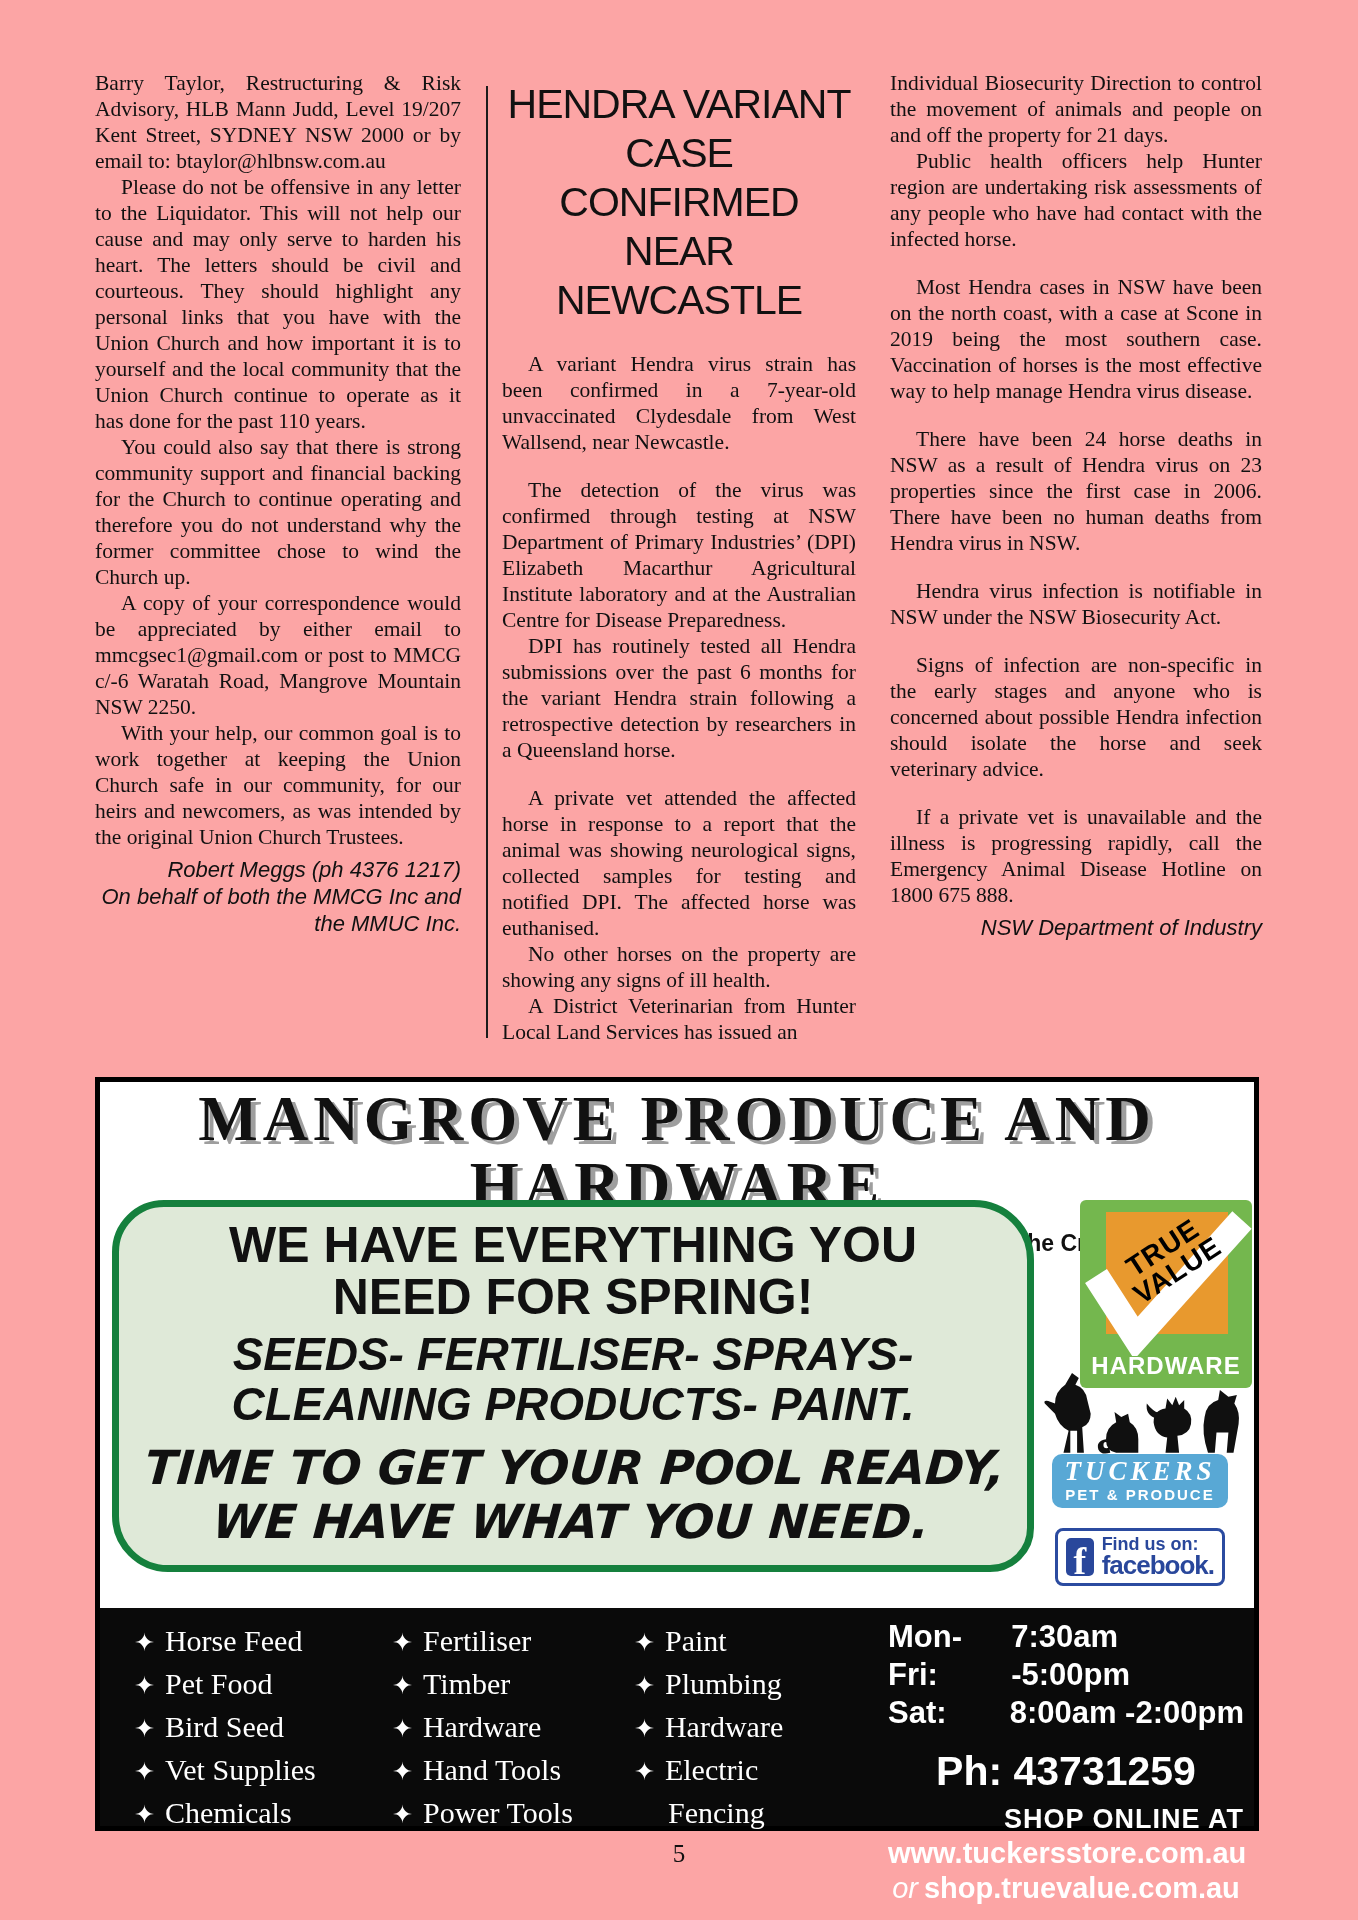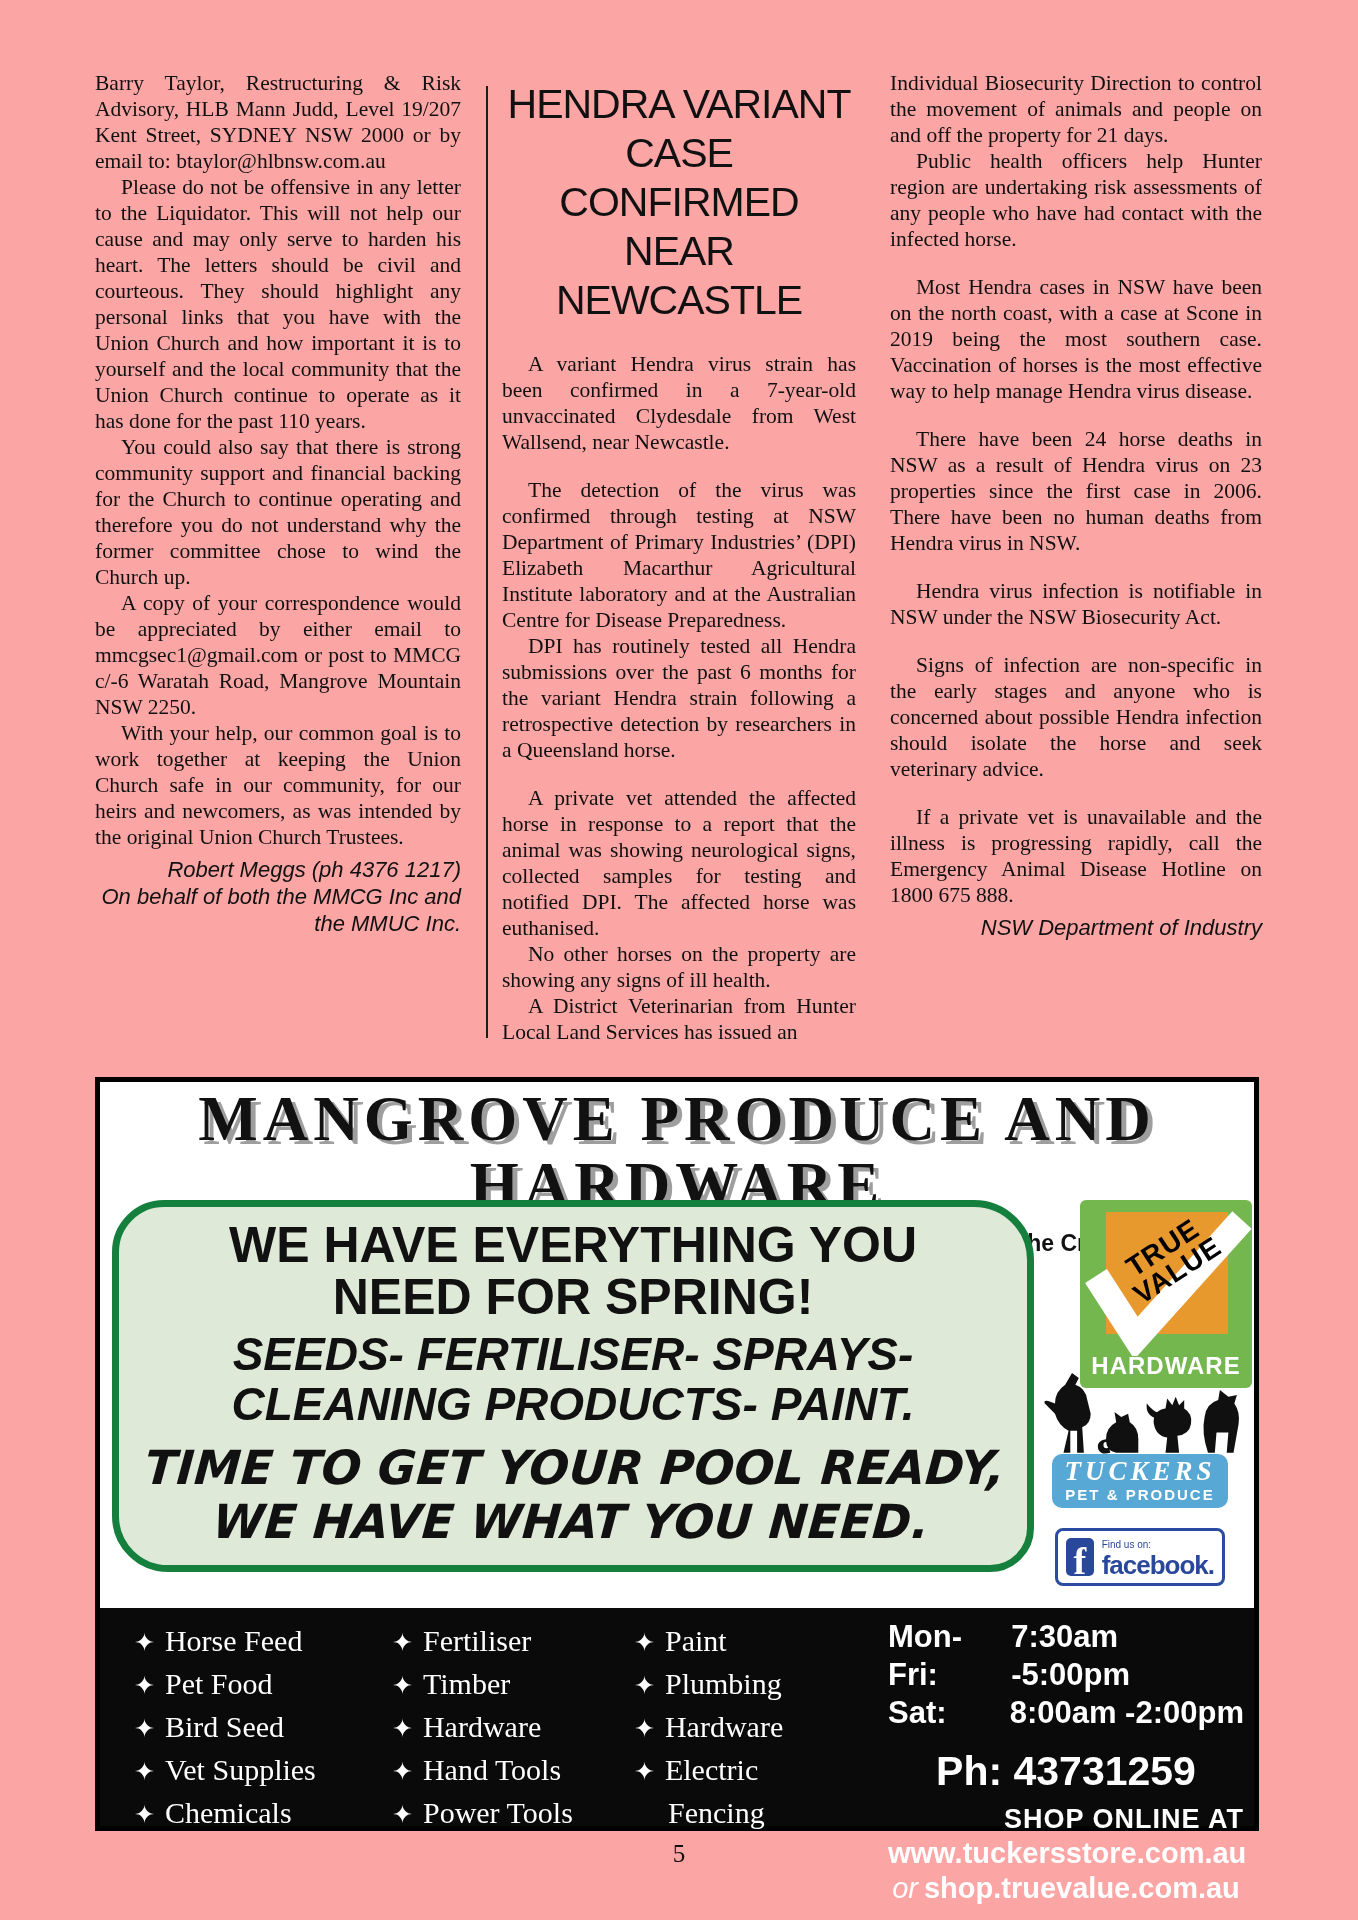--- a/index.html
+++ b/index.html
@@ -60,21 +60,21 @@
                    line-height:17px;letter-spacing:2px;}
 
   
   .fb{position:absolute;left:955px;top:446px;width:170px;height:58px;background:#fff;
       border:3px solid #2B4BA0;border-radius:8px;box-sizing:border-box;display:flex;
       align-items:center;padding:4px 8px;gap:8px;}
   .fb-icon{width:38px;height:38px;background:#29479B;border-radius:5px;color:#fff;
            font-family:"Liberation Serif",serif;font-weight:bold;font-size:38px;line-height:46px;
            text-align:center;overflow:hidden;}
   .fb-text{color:#29479B;font-family:"Liberation Sans",sans-serif;}
-  .fb-findus{font-weight:normal;font-size:10px;line-height:15px;}
+  .fb-findus{font-weight:bold;font-size:18px;line-height:15px;}
   .fb-brand{font-weight:bold;font-size:26px;line-height:26px;letter-spacing:-1px;}
 
   
   .bar{position:absolute;left:0;bottom:0;width:100%;height:218px;background:#0a0a0a;color:#fff;}
   .svc{position:absolute;top:12px;list-style:none;margin:0;padding:0;
        font-family:"Liberation Serif",serif;font-size:30px;line-height:41px;}
   .svc li{padding-left:34px;text-indent:-34px;}
   .svc .bullet{font-family:"DejaVu Sans",sans-serif;font-size:25px;margin-right:10px;}
   #svc1{left:34px;width:250px;}
   #svc2{left:292px;width:250px;}

